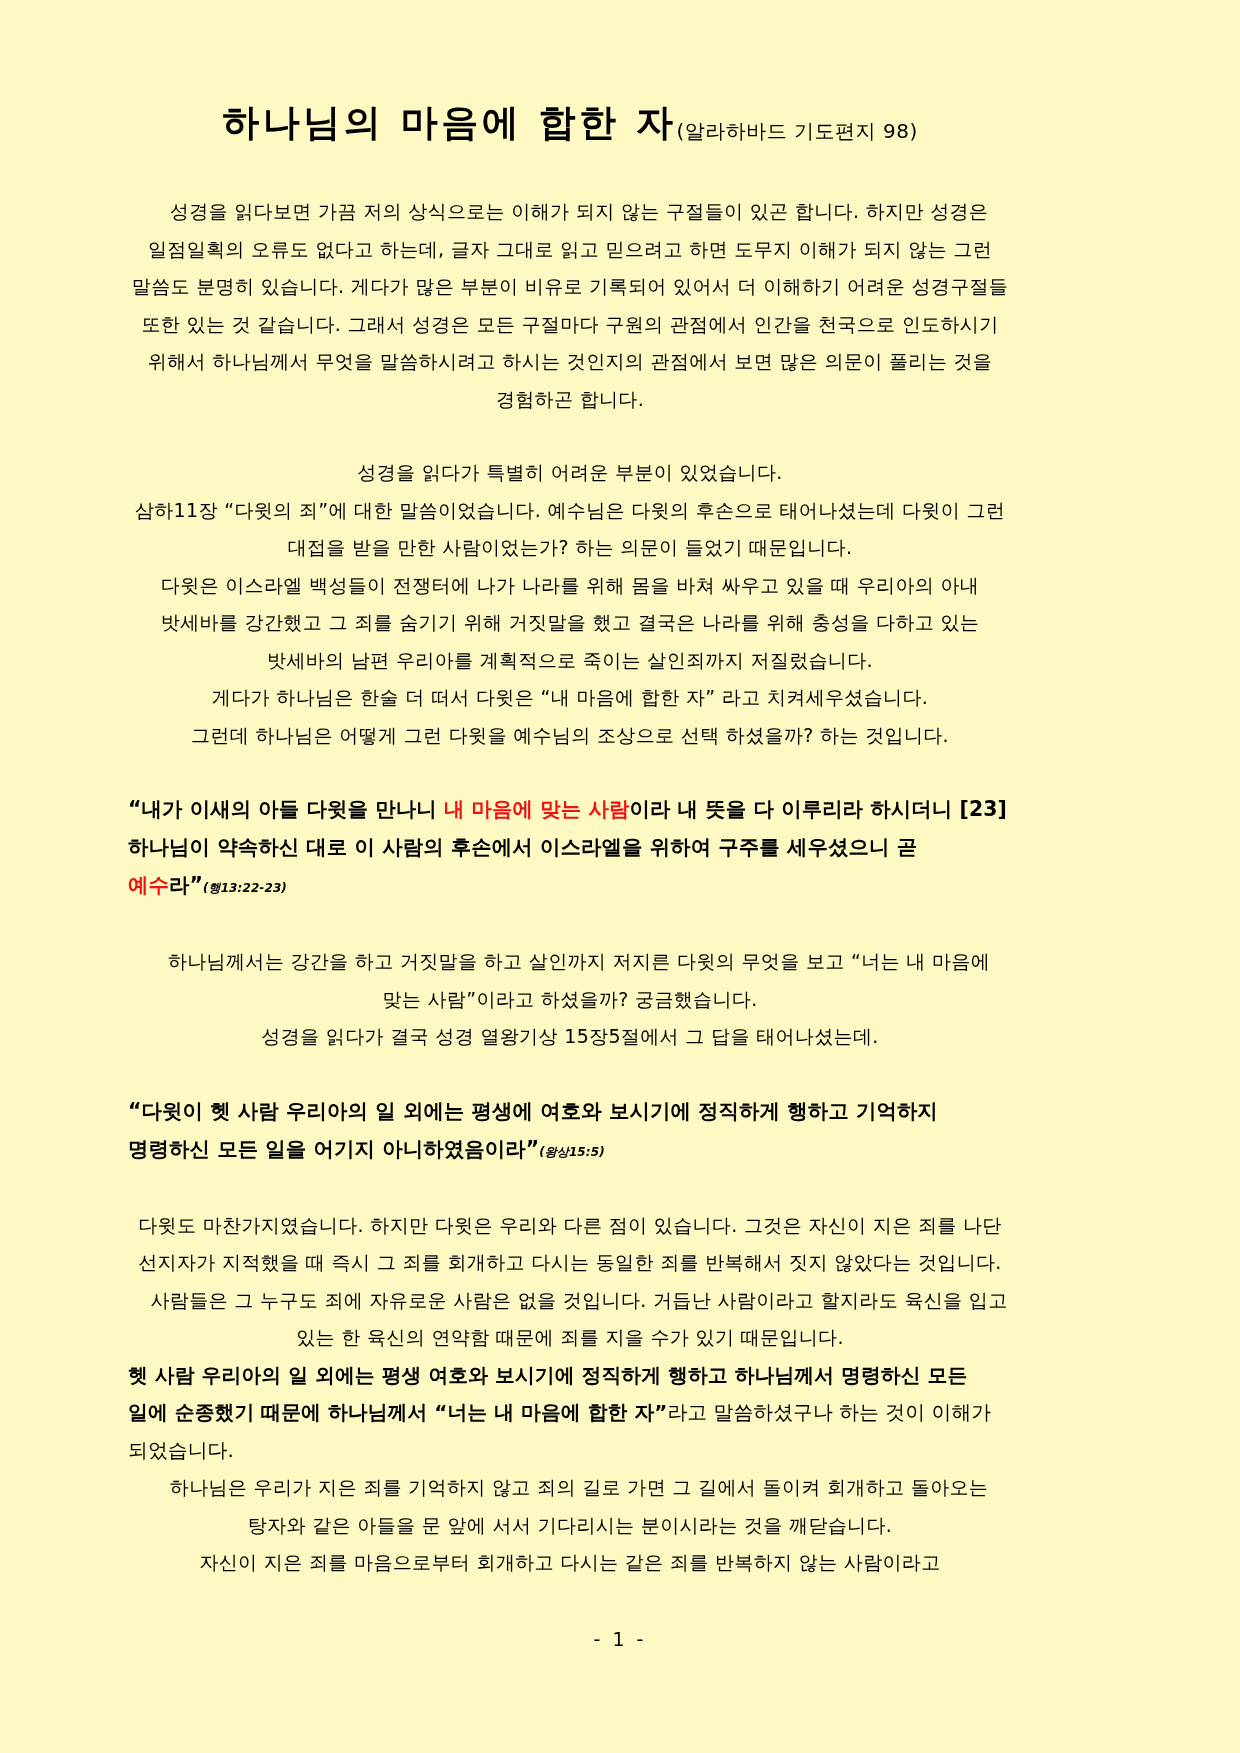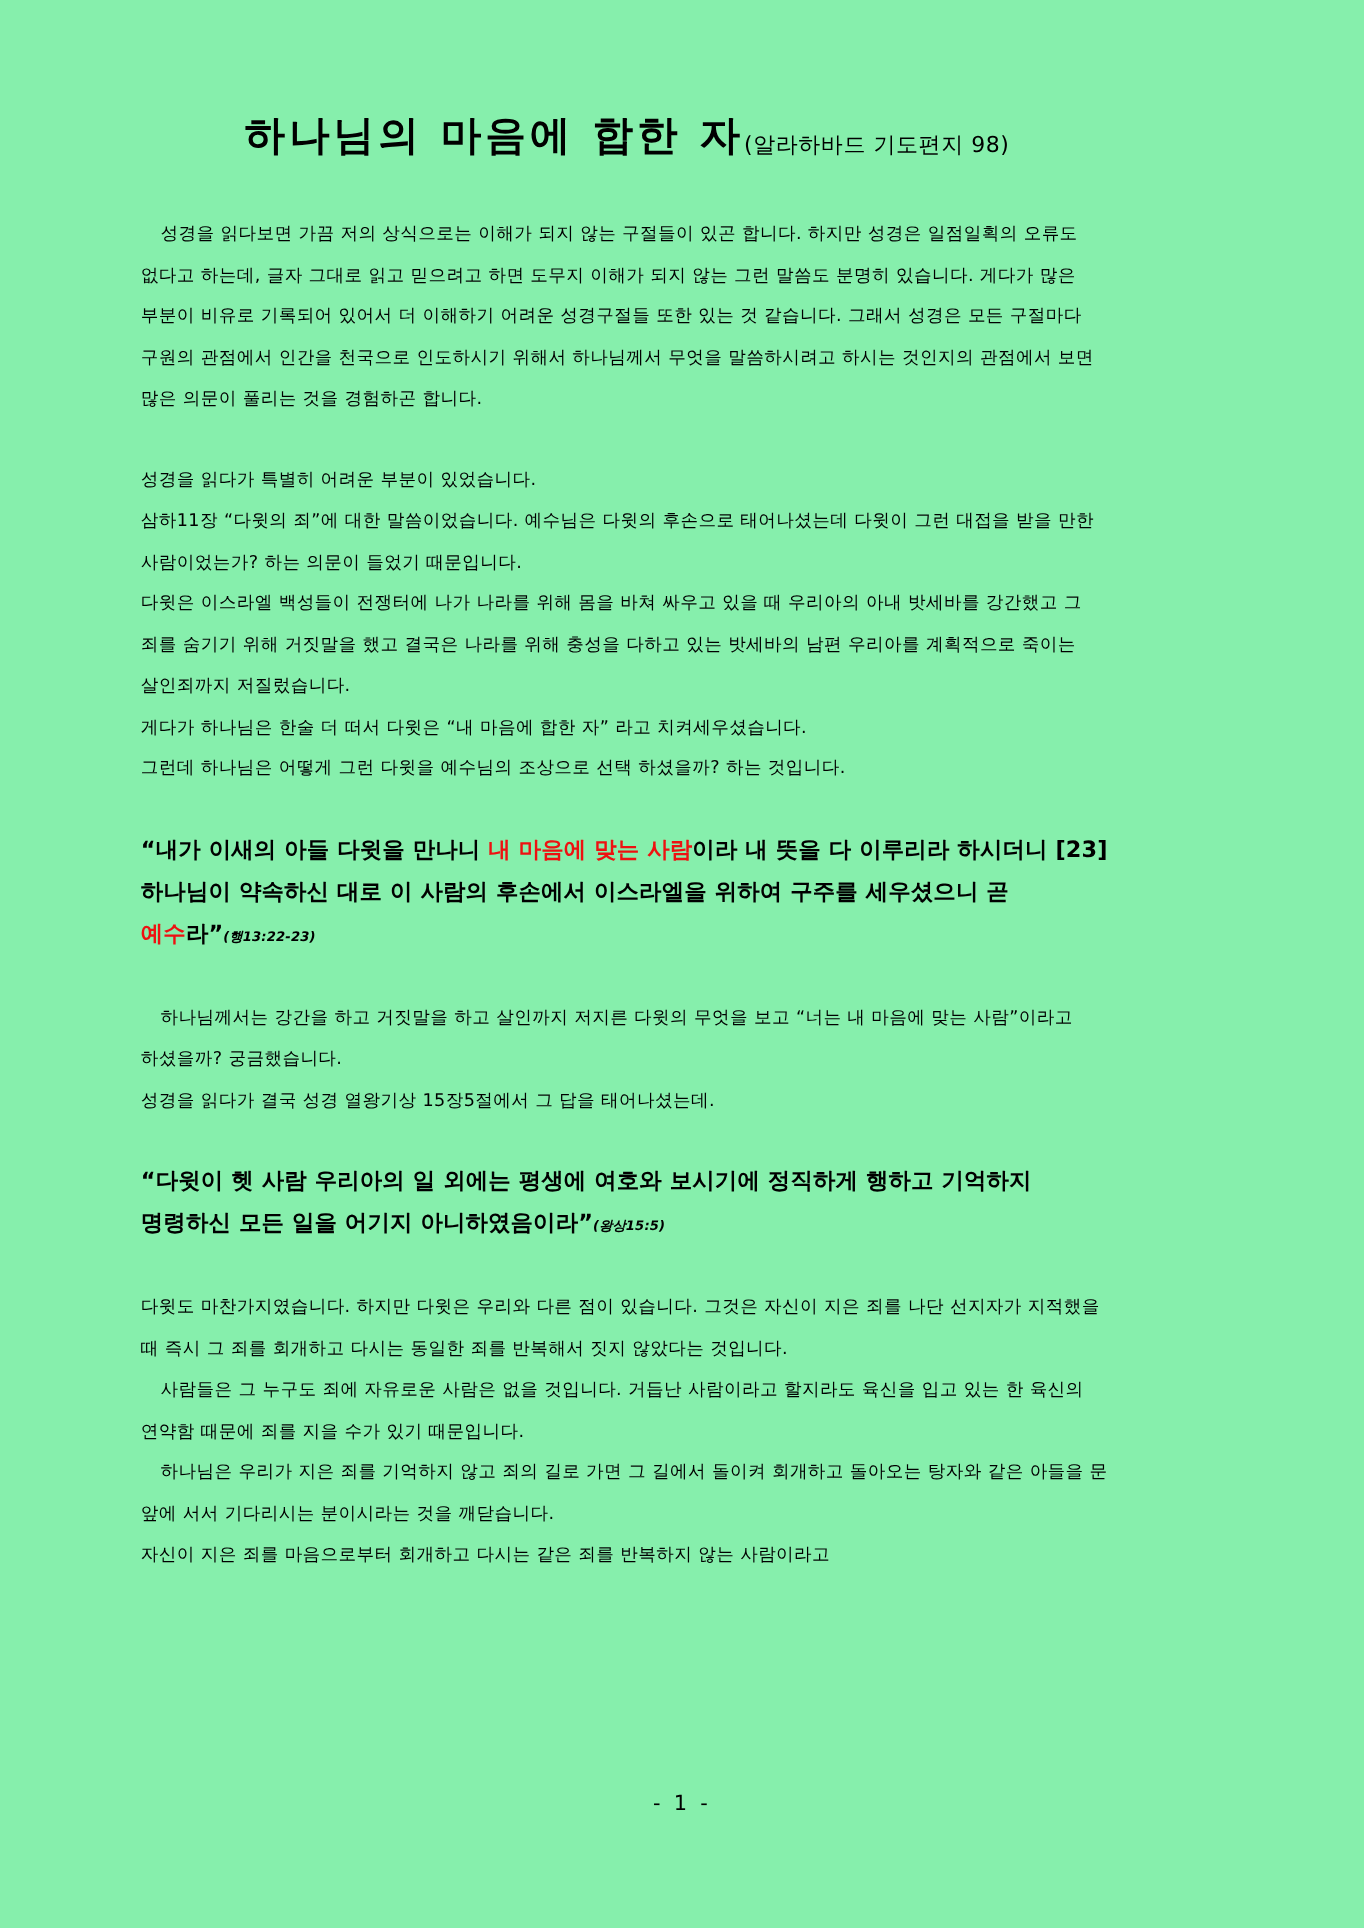--- a/index.html
+++ b/index.html
@@ -8,21 +8,21 @@
     background: #ffffff;
   }
   body {
     font-family: "DejaVu Sans", "Liberation Sans", sans-serif;
     color: #000000;
   }
   .page {
     position: relative;
     width: 1240px;
     height: 1753px;
-    background: #86efac;
+    background: #fef9c3;
     box-sizing: border-box;
     padding: 0;
     overflow: hidden;
   }
   .content {
     position: absolute;
     left: 128px;
     top: 0;
     width: 884px;
   }
@@ -45,25 +45,25 @@
     font-size: 20px;
     font-weight: 400;
     letter-spacing: 0.5px;
     color: #000;
     position: relative;
     top: 3px;
   }
 
   
   .para {
-    font-size: 16px;
+    font-size: 19px;
     line-height: 37.5px;
     letter-spacing: 0.35px;
     margin: 0;
-    text-align: left;
+    text-align: center;
     word-break: keep-all;
     color: #000;
   }
   .para.indent {
     text-indent: 18px;
   }
   .gap-lg { height: 36px; }
 
   .first-block { margin-top: 52px; }
 
@@ -147,20 +147,21 @@
 
     <div class="gap-lg"></div>
 
     <p class="scripture"><span>“다윗이 헷 사람 우리아의 일 외에는 평생에 여호와 보시기에 정직하게 행하고 기억하지 명령하신 모든 일을 어기지 아니하였음이라”</span><span class="ref">(왕상15:5)</span></p>
 
     <div class="gap-lg"></div>
 
     <div>
       <p class="para">다윗도 마찬가지였습니다. 하지만 다윗은 우리와 다른 점이 있습니다. 그것은 자신이 지은 죄를 나단 선지자가 지적했을 때 즉시 그 죄를 회개하고 다시는 동일한 죄를 반복해서 짓지 않았다는 것입니다.</p>
       <p class="para indent">사람들은 그 누구도 죄에 자유로운 사람은 없을 것입니다. 거듭난 사람이라고 할지라도 육신을 입고 있는 한 육신의 연약함 때문에 죄를 지을 수가 있기 때문입니다.</p>
+      <p class="bold-para"><span>헷 사람 우리아의 일 외에는 평생 여호와 보시기에 정직하게 행하고 하나님께서 명령하신 모든 일에 순종했기 때문에 하나님께서 “너는 내 마음에 합한 자”</span><span class="norm">라고 말씀하셨구나 하는 것이 이해가 되었습니다.</span></p>
       <p class="para indent">하나님은 우리가 지은 죄를 기억하지 않고 죄의 길로 가면 그 길에서 돌이켜 회개하고 돌아오는 탕자와 같은 아들을 문 앞에 서서 기다리시는 분이시라는 것을 깨닫습니다.</p>
       <p class="para">자신이 지은 죄를 마음으로부터 회개하고 다시는 같은 죄를 반복하지 않는 사람이라고</p>
     </div>
 
   </div>
 
   <div class="footer">
     <span>- 1 -</span>
   </div>
 

